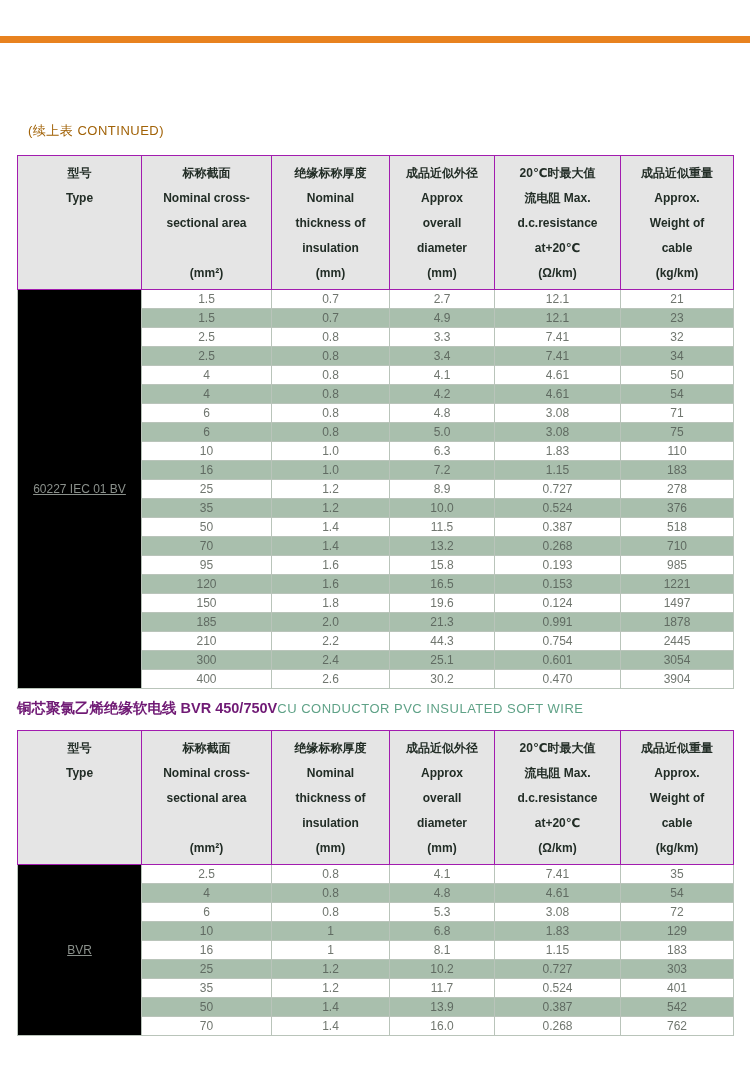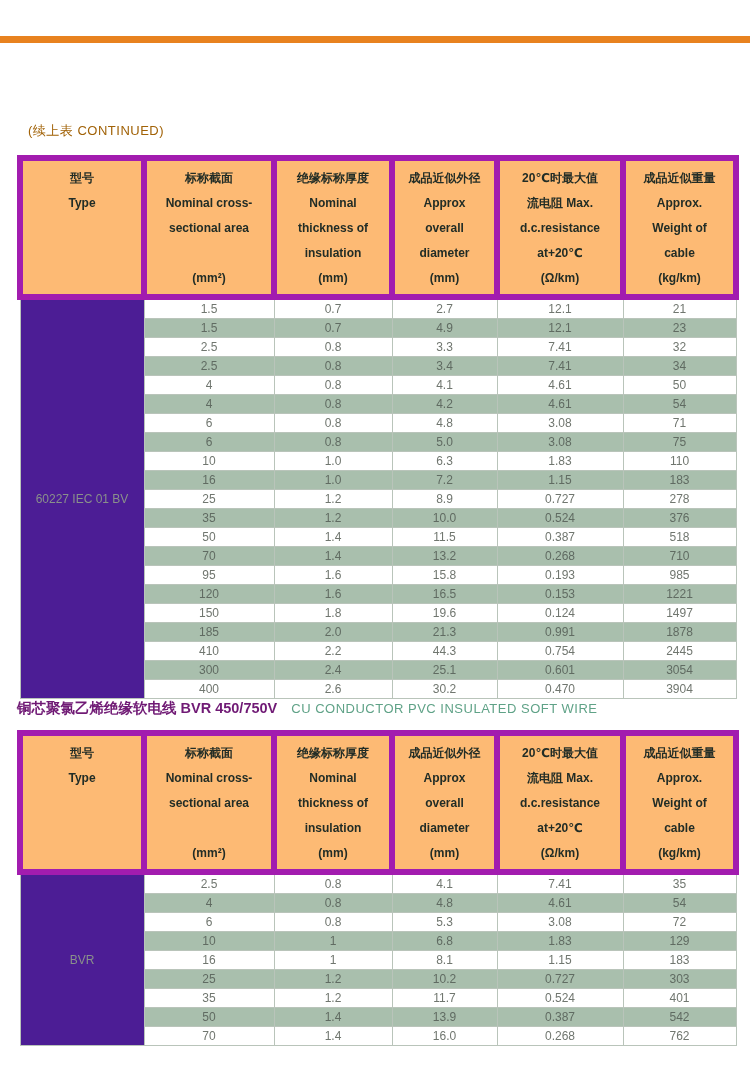--- a/index.html
+++ b/index.html
@@ -6,33 +6,33 @@
   body{
     width:750px;height:1071px;position:relative;background:#ffffff;
     font-family:"Liberation Sans","DejaVu Sans",sans-serif;overflow:hidden;
   }
   .orange-bar{position:absolute;top:36px;left:0;width:750px;height:7px;background:#e8821f;}
   .continued{position:absolute;top:122px;left:28px;font-size:13px;color:#a16207;letter-spacing:.5px;}
   .spec-table{border-collapse:collapse;table-layout:fixed;width:716px;border:1px solid #8fa092;}
   .tbl-1{position:absolute;top:155px;left:17px;}
   .tbl-2{position:absolute;top:730px;left:17px;}
   .spec-table th{
-    background:#fdba74;color:#222d26;font-weight:bold;font-size:12px;
-    border:6px solid #a21caf;vertical-align:top;padding:5px 0 3px 0;
+    background:#e5e5e5;color:#222d26;font-weight:bold;font-size:12px;
+    border:1px solid #a21caf;vertical-align:top;padding:5px 0 3px 0;
   }
   .spec-table th .hline{height:25px;line-height:25px;text-align:center;white-space:nowrap;overflow:hidden;}
   .spec-table td{
     border:1px solid #b9c4ba;height:18px;font-size:12px;color:#70766f;
     text-align:center;vertical-align:middle;padding:0;white-space:nowrap;
   }
   .spec-table tbody tr:nth-child(even) td{background:#a9bfad;color:#606b62;}
-  .spec-table td.type-cell{background:#4c1d95;color:#8a908b;font-size:12px;}
+  .spec-table td.type-cell{background:#000000;color:#8a908b;font-size:12px;text-decoration:underline;}
   .section-title{position:absolute;top:699px;left:17px;white-space:nowrap;}
   .section-title .cn{font-size:14.5px;font-weight:bold;color:#701a75;}
-  .section-title .en{font-size:13px;color:#5fa287;margin-left:14px;letter-spacing:.5px;}
+  .section-title .en{font-size:13px;color:#5fa287;letter-spacing:.5px;}
 </style>
 </head>
 <body>
 
 <div class="orange-bar"></div>
 
 <div class="continued">(续上表 CONTINUED)</div>
 
 <table class="spec-table tbl-1">
   <colgroup>
@@ -211,21 +211,21 @@
         <td>1497</td>
       </tr>
       <tr>
         <td>185</td>
         <td>2.0</td>
         <td>21.3</td>
         <td>0.991</td>
         <td>1878</td>
       </tr>
       <tr>
-        <td>410</td>
+        <td>210</td>
         <td>2.2</td>
         <td>44.3</td>
         <td>0.754</td>
         <td>2445</td>
       </tr>
       <tr>
         <td>300</td>
         <td>2.4</td>
         <td>25.1</td>
         <td>0.601</td>

